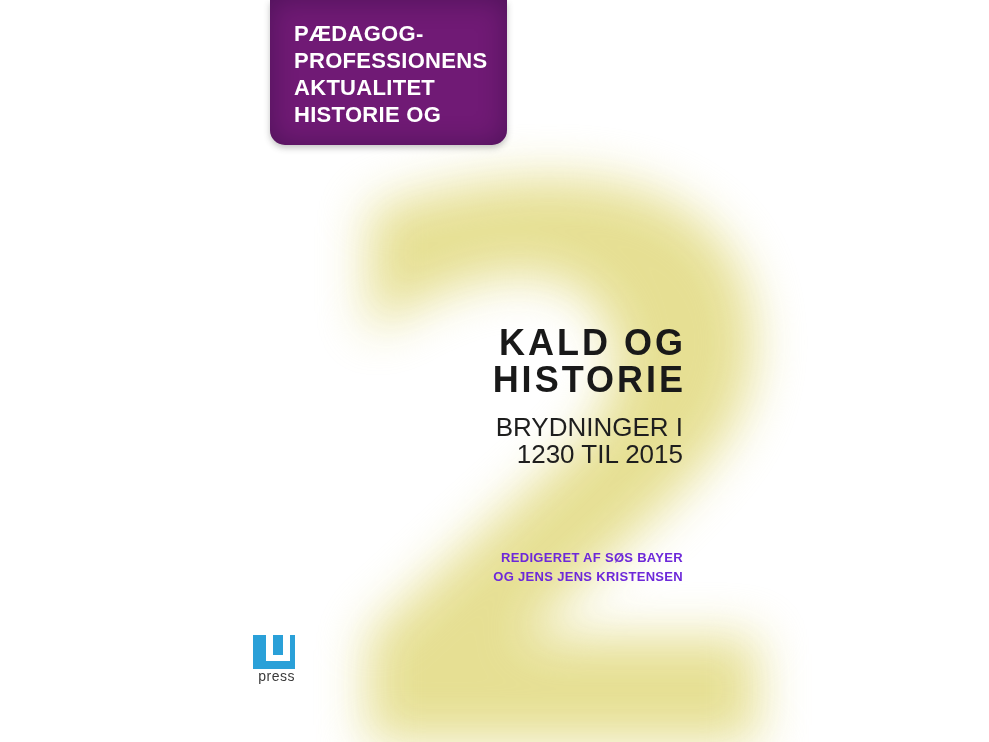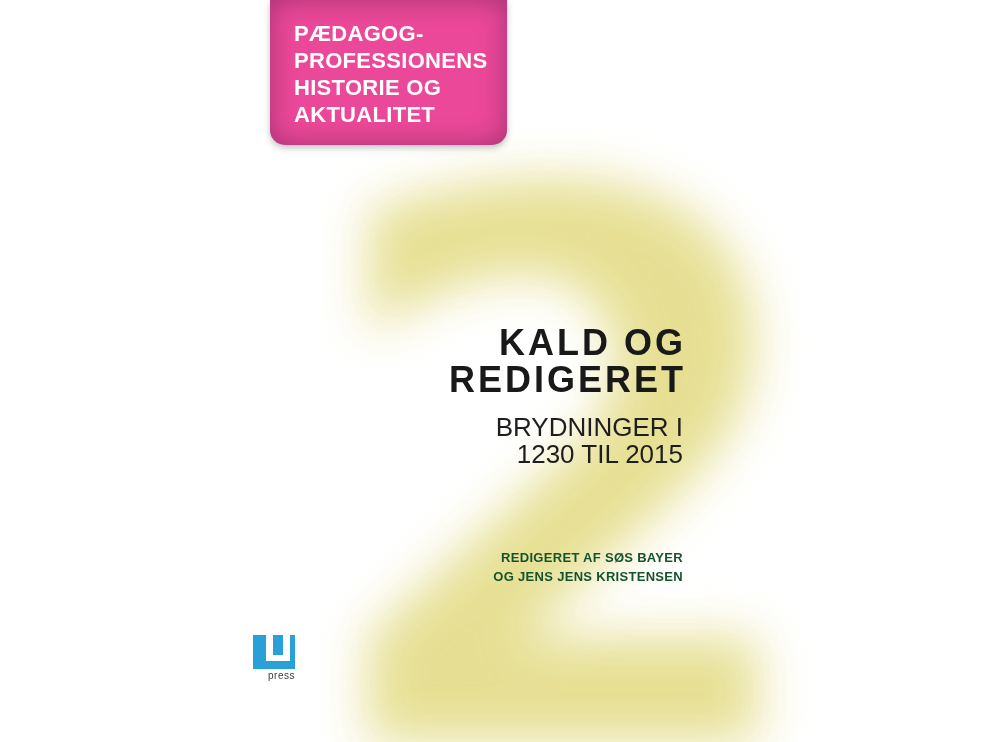--- a/index.html
+++ b/index.html
@@ -71,62 +71,62 @@
     font-weight: 400;
     line-height: 27px;
     color: #1e1e1e;
   }
   .credits {
     margin-top: 80px;
     font-size: 13px;
     font-weight: 700;
     line-height: 19px;
     letter-spacing: 0.3px;
-    color: #14532d;
+    color: #6d28d9;
   }
 
   
   .publisher { position: absolute; left: 253px; top: 635px; }
   .logo-mark { width: 42px; height: 34px; position: relative; }
   .u-shape {
     position: absolute; left: 13px; top: 0;
     width: 24px; height: 26px;
     box-sizing: border-box;
     border-left: 7px solid #ffffff;
     border-right: 7px solid #ffffff;
     border-bottom: 6px solid #ffffff;
   }
   .press {
     width: 42px;
     margin-top: 2px;
     text-align: right;
-    font-size: 10px;
+    font-size: 14px;
     line-height: 10px;
     letter-spacing: 0.5px;
     color: #3a3a3a;
   }
 </style>
 </head>
 <body>
 
 <div class="cover">
 
   <div class="numeral" style="color: rgb(229, 222, 142);">2</div>
 
-  <div class="banner" style="background-color: #ec4899;">
+  <div class="banner" style="background-color: #701a75;">
     <div>PÆDAGOG-</div>
     <div>PROFESSIONENS</div>
+    <div>AKTUALITET</div>
     <div>HISTORIE OG</div>
-    <div>AKTUALITET</div>
   </div>
 
   <div class="text-block">
     <div class="title">
       <div>KALD OG</div>
-      <div>REDIGERET</div>
+      <div>HISTORIE</div>
     </div>
     <div class="subtitle">
       <div>BRYDNINGER I</div>
       <div>1230 TIL 2015</div>
     </div>
     <div class="credits">
       <div>REDIGERET AF SØS BAYER</div>
       <div>OG JENS JENS KRISTENSEN</div>
     </div>
   </div>

